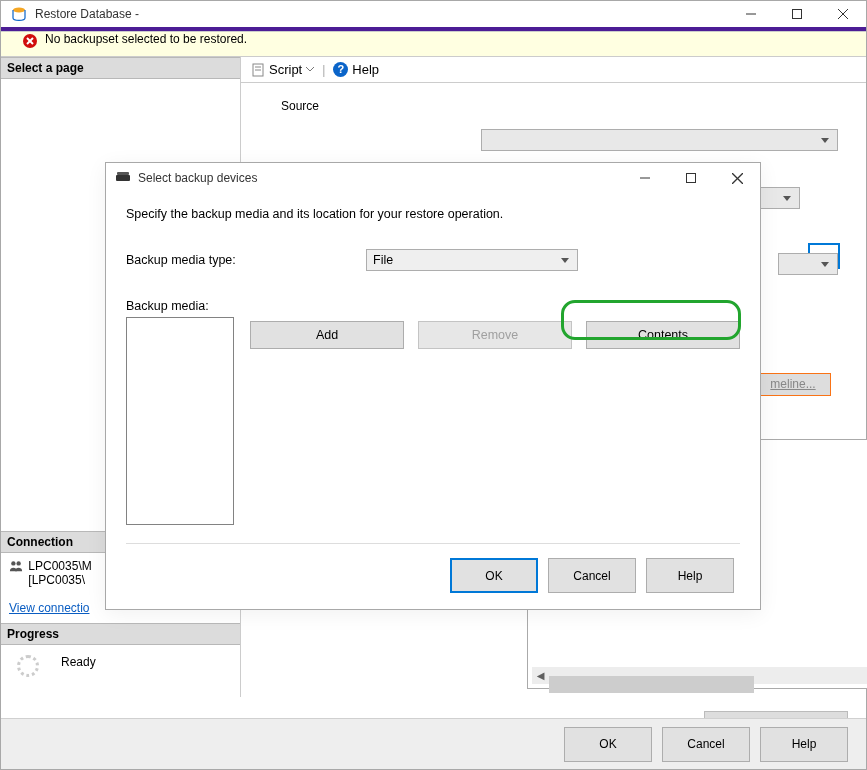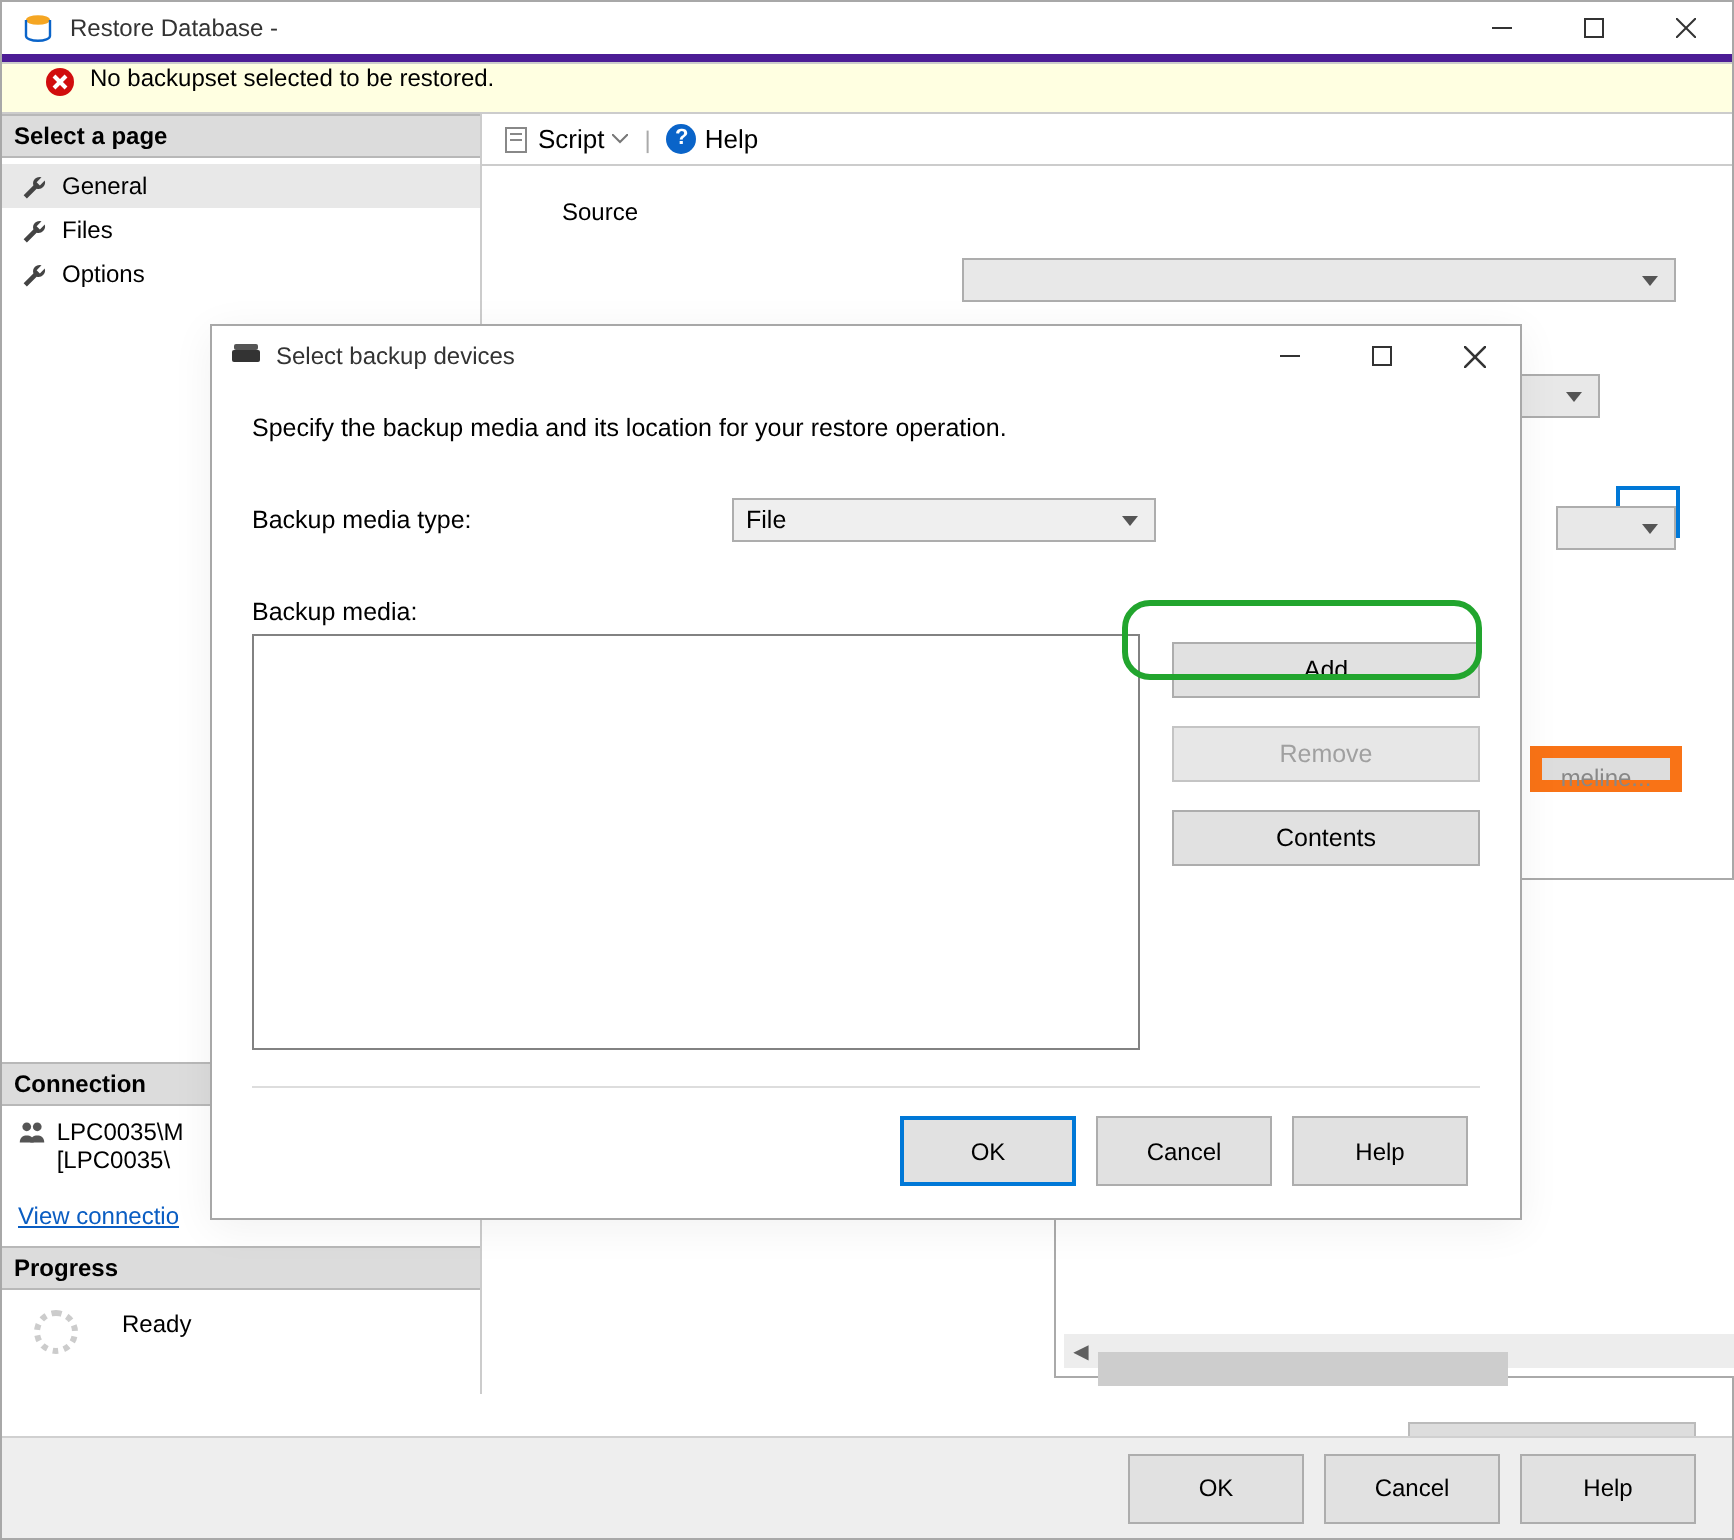--- a/index.html
+++ b/index.html
@@ -44,42 +44,42 @@
     .dropdown-stub { position: absolute; background: #e8e8e8; border: 1px solid #adadad; height: 22px; }
     .dropdown-stub::after { content: ""; position: absolute; right: 8px; top: 8px; width: 0; height: 0; border-left: 4px solid transparent; border-right: 4px solid transparent; border-top: 5px solid #555; }
     .browse-stub { position: absolute; top: 186px; right: 26px; width: 32px; height: 26px; border: 2px solid #0078d7; text-align: center; font-size: 12px; letter-spacing: 1px; line-height: 22px; }
     
     .main-content-box { position: absolute; top: 382px; left: 286px; width: 550px; height: 250px; border: 1px solid #aaa; background: #fff; }
     .scrollbar { position: absolute; bottom: 4px; left: 4px; right: 4px; height: 17px; background: #ededed; display: flex; align-items: center; }
     .scroll-arrow { width: 17px; height: 17px; display: flex; align-items: center; justify-content: center; color: #606060; font-size: 10px; }
     .scroll-track { flex: 1; position: relative; }
     .scroll-thumb { position: absolute; left: 0; width: 205px; height: 17px; background: #cdcdcd; }
     
-    .timeline-btn { position: absolute; top: 316px; right: 25px; width: 76px; height: 23px; background: #ddd; border: 6px solid #f97316; color: #888; font-size: 12px; text-align: center; line-height: 21px; }
+    .timeline-btn { position: absolute; top: 316px; right: 35px; width: 76px; height: 23px; background: #ddd; border: 1px solid #f97316; color: #888; font-size: 12px; text-align: center; line-height: 21px; text-decoration: underline; }
     .verify-btn { position: absolute; top: 654px; right: 18px; height: 24px; width: 144px; background: #ddd; border: 1px solid #bbb; color: #888; font-size: 12px; text-align: center; line-height: 22px; }
     
     .bottom-bar { position: absolute; bottom: 0; left: 0; right: 0; height: 51px; background: #eee; border-top: 1px solid #d0d0d0; display: flex; align-items: center; justify-content: flex-end; gap: 10px; padding-right: 18px; }
     .btn { min-width: 88px; height: 35px; background: #e1e1e1; border: 1px solid #adadad; font-size: 12px; display: flex; align-items: center; justify-content: center; }
     .btn.primary { border: 2px solid #0078d7; }
     
     
     .modal { left: 105px; top: 162px; width: 656px; height: 448px; box-shadow: 0 4px 20px rgba(0,0,0,0.06); }
     .modal .titlebar { border-bottom: none; }
     .device-icon { display:inline-block; width: 14px; height: 6px; background: #333; position: relative; border-radius: 1px; margin: 0 8px 0 10px; }
     .device-icon::before { content:""; position:absolute; top:-3px; left:1px; width:12px; height:3px; background:#555; border-radius:1px; }
     .modal-body { padding: 14px 20px 10px 20px; }
     .instr { font-size: 12.5px; margin-bottom: 28px; }
     .form-row { display: flex; align-items: center; margin-bottom: 28px; }
     .form-label { width: 240px; font-size: 12.5px; }
     .select { width: 212px; height: 22px; background: #efefef; border: 1px solid #adadad; position: relative; padding-left: 6px; font-size: 12.5px; line-height: 20px; }
     .select::after { content: ""; position: absolute; right: 8px; top: 8px; border-left: 4px solid transparent; border-right: 4px solid transparent; border-top: 5px solid #555; }
     
     .media-layout { display: flex; gap: 16px; }
     .media-list { flex: 1; height: 208px; border: 1px solid #828282; background: #fff; }
-    .media-actions { display: flex; flex-direction: column; gap: 14px; padding-top: 4px; }
+    .media-actions { display: flex; flex-direction: row; gap: 14px; padding-top: 4px; }
     .mbtn { width: 154px; height: 28px; border: 1px solid #adadad; background: #e1e1e1; text-align: center; line-height: 26px; font-size: 12.5px; }
     .mbtn.disabled { color: #a0a0a0; background: #e7e7e7; border-color: #c4c4c4; }
     .add-highlight { position: absolute; border: 3px solid #22a52e; border-radius: 14px; width: 180px; height: 40px; top: 300px; left: 561px; pointer-events: none; z-index: 50; }
     
     .modal-divider { border-top: 1px solid #ddd; margin: 18px 0 14px 0; }
     .modal-footer { display: flex; justify-content: flex-end; gap: 10px; margin-right: 6px;}
   </style>
 </head>
 <body>
 
@@ -118,46 +118,20 @@
           <line x1="11" y1="5" x2="5" y2="11" stroke="#fff" stroke-width="2"></line>
         </svg>
     </span>
     <span>No backupset selected to be restored.</span>
   </div>
 
   <div class="body-split" style="height:640px;">
 
     <div class="left-panel">
       <div class="left-section-header">Select a page</div>
-      <div class="left-pad">
-        <div class="page-item selected">
-          <span class="wrench">
-              <svg width="13" height="13" viewBox="0 0 16 16">
-                <path d="M14 4a4 4 0 0 1-5 5L3 15l-2-2 6-6a4 4 0 0 1 5-5l-3 3 2 2z" fill="#444"></path>
-              </svg>
-            </span>
-          <span>General</span>
-        </div>
-        <div class="page-item">
-          <span class="wrench">
-              <svg width="13" height="13" viewBox="0 0 16 16">
-                <path d="M14 4a4 4 0 0 1-5 5L3 15l-2-2 6-6a4 4 0 0 1 5-5l-3 3 2 2z" fill="#444"></path>
-              </svg>
-            </span>
-          <span>Files</span>
-        </div>
-        <div class="page-item">
-          <span class="wrench">
-              <svg width="13" height="13" viewBox="0 0 16 16">
-                <path d="M14 4a4 4 0 0 1-5 5L3 15l-2-2 6-6a4 4 0 0 1 5-5l-3 3 2 2z" fill="#444"></path>
-              </svg>
-            </span>
-          <span>Options</span>
-        </div>
-      </div>
       <div style="flex:1"></div>
       <div class="left-section-header">Connection</div>
       <div class="conn-body">
         <span class="ppl-icon">
           <svg width="14" height="14" viewBox="0 0 16 16">
               <circle cx="5" cy="5" r="2.5" fill="#555"></circle>
               <circle cx="11" cy="5" r="2.5" fill="#555"></circle>
               <path d="M1 14c0-3 2-4 4-4s4 1 4 4" fill="#555"></path>
               <path d="M7 14c0-3 2-4 4-4s4 1 4 4" fill="#555"></path>
             </svg>

